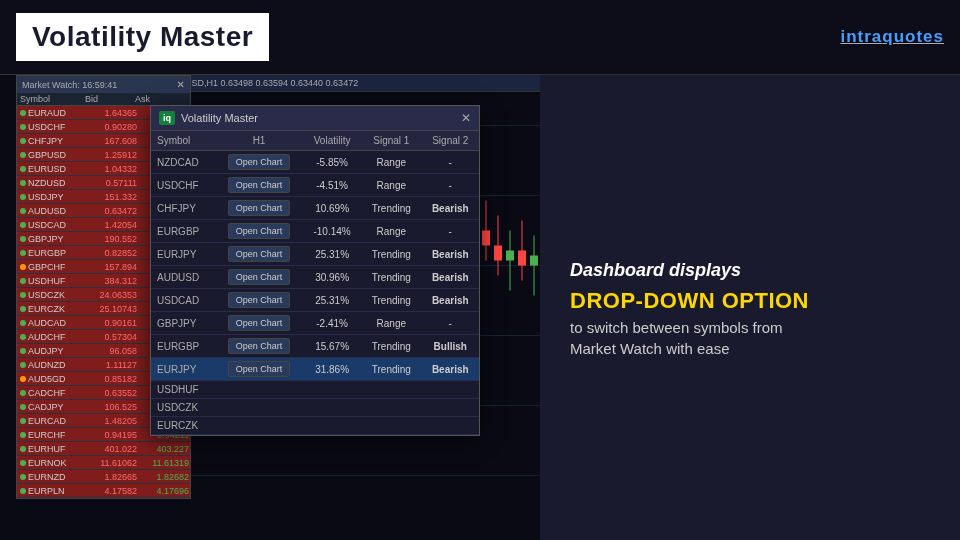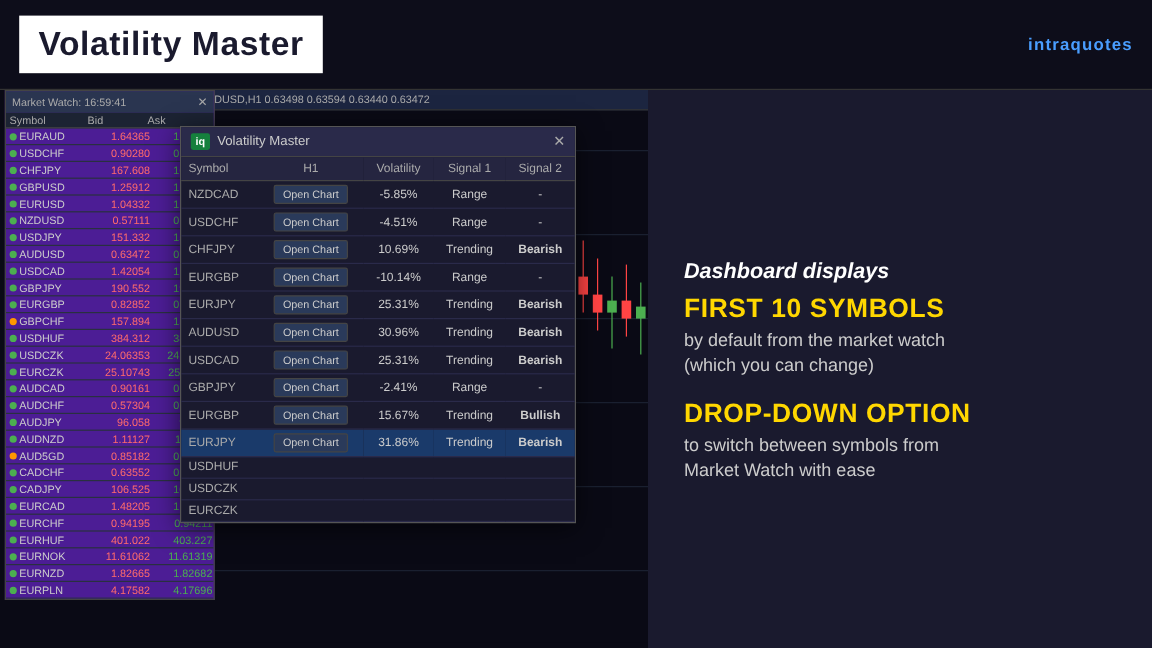--- a/index.html
+++ b/index.html
@@ -26,23 +26,24 @@
     .header-title {
       background: white;
       color: #1a1a2e;
       font-size: 28px;
       font-weight: 900;
       padding: 8px 16px;
       letter-spacing: 0.5px;
     }
     .brand-logo {
       color: #aaa;
-      font-size: 14px;
+      font-size: 17px;
       letter-spacing: 1px;
       font-style: italic;
+      text-decoration: underline;
     }
     .brand-logo span {
       color: #4a9eff;
       font-weight: bold;
       font-style: normal;
     }
 
     
     .main {
       display: flex;
@@ -55,23 +56,23 @@
       width: 540px;
       position: relative;
       background: #0a0a15;
       overflow: hidden;
     }
 
     
     .market-watch {
       position: absolute;
       top: 0;
-      left: 4px;
+      left: 16px;
       width: 175px;
-      background: #4c1d95;
+      background: #7f1d1d;
       border: 1px solid #444;
       font-size: 10px;
       color: #ccc;
       z-index: 2;
     }
     .market-watch-header {
       background: #2a3550;
       padding: 3px 5px;
       display: flex;
       justify-content: space-between;
@@ -706,24 +707,20 @@
           <line x1="386" y1="130" x2="386" y2="190" stroke="#ff4444" stroke-width="1"></line>
           <rect x="382" y="160" width="8" height="15" fill="#ff4444"></rect>
         </svg>
     </div>
 
   </div>
 
   <div class="right-panel">
     <div class="desc-subtitle">Dashboard displays</div>
 
-    <div class="desc-section">
-      <div class="desc-heading">FIRST 10 SYMBOLS</div>
-      <div class="desc-text">by default from the market watch<br>(which you can change)</div>
-    </div>
 
 
     <div class="desc-section">
       <div class="desc-heading">DROP-DOWN OPTION</div>
       <div class="desc-text">to switch between symbols from<br>Market Watch with ease</div>
     </div>
   </div>
 
 </div>
 

